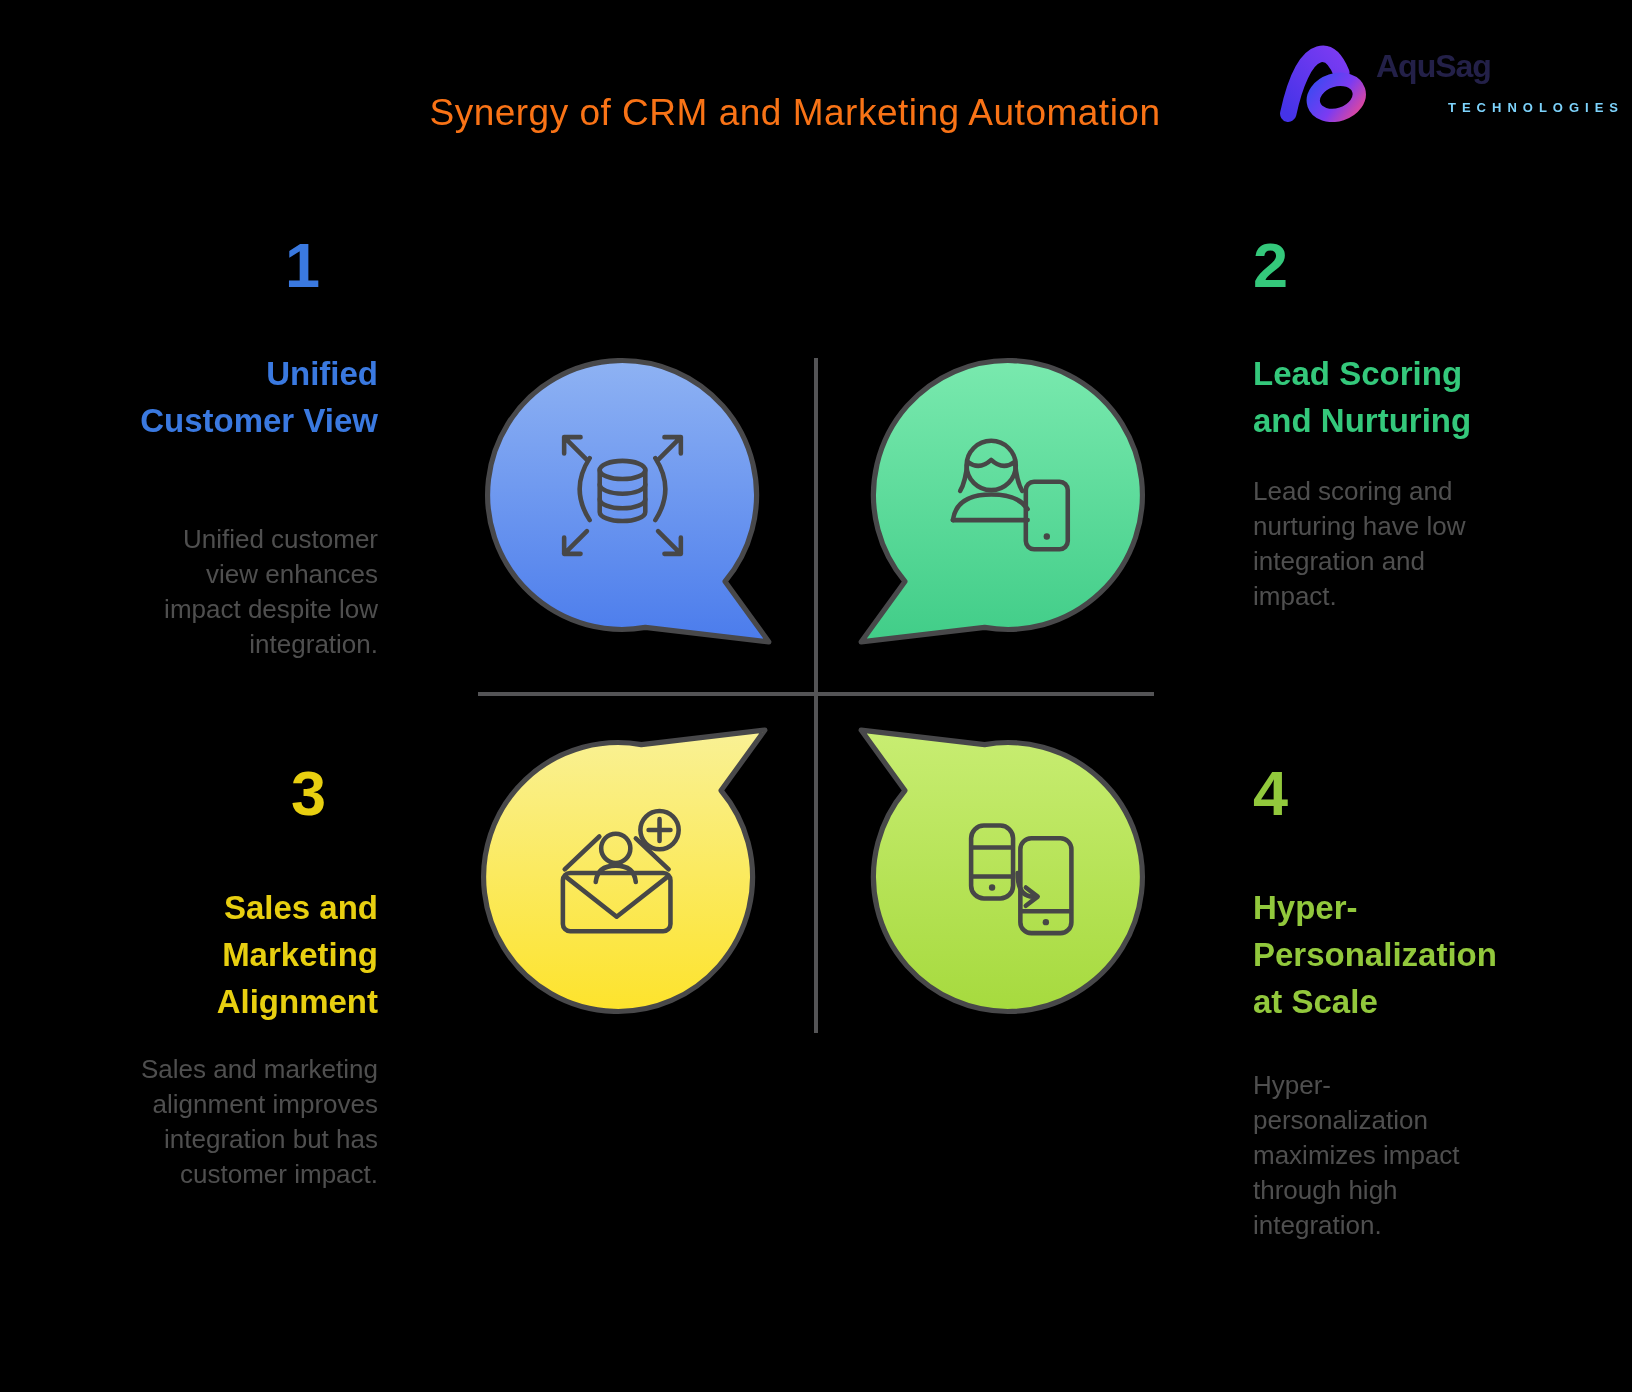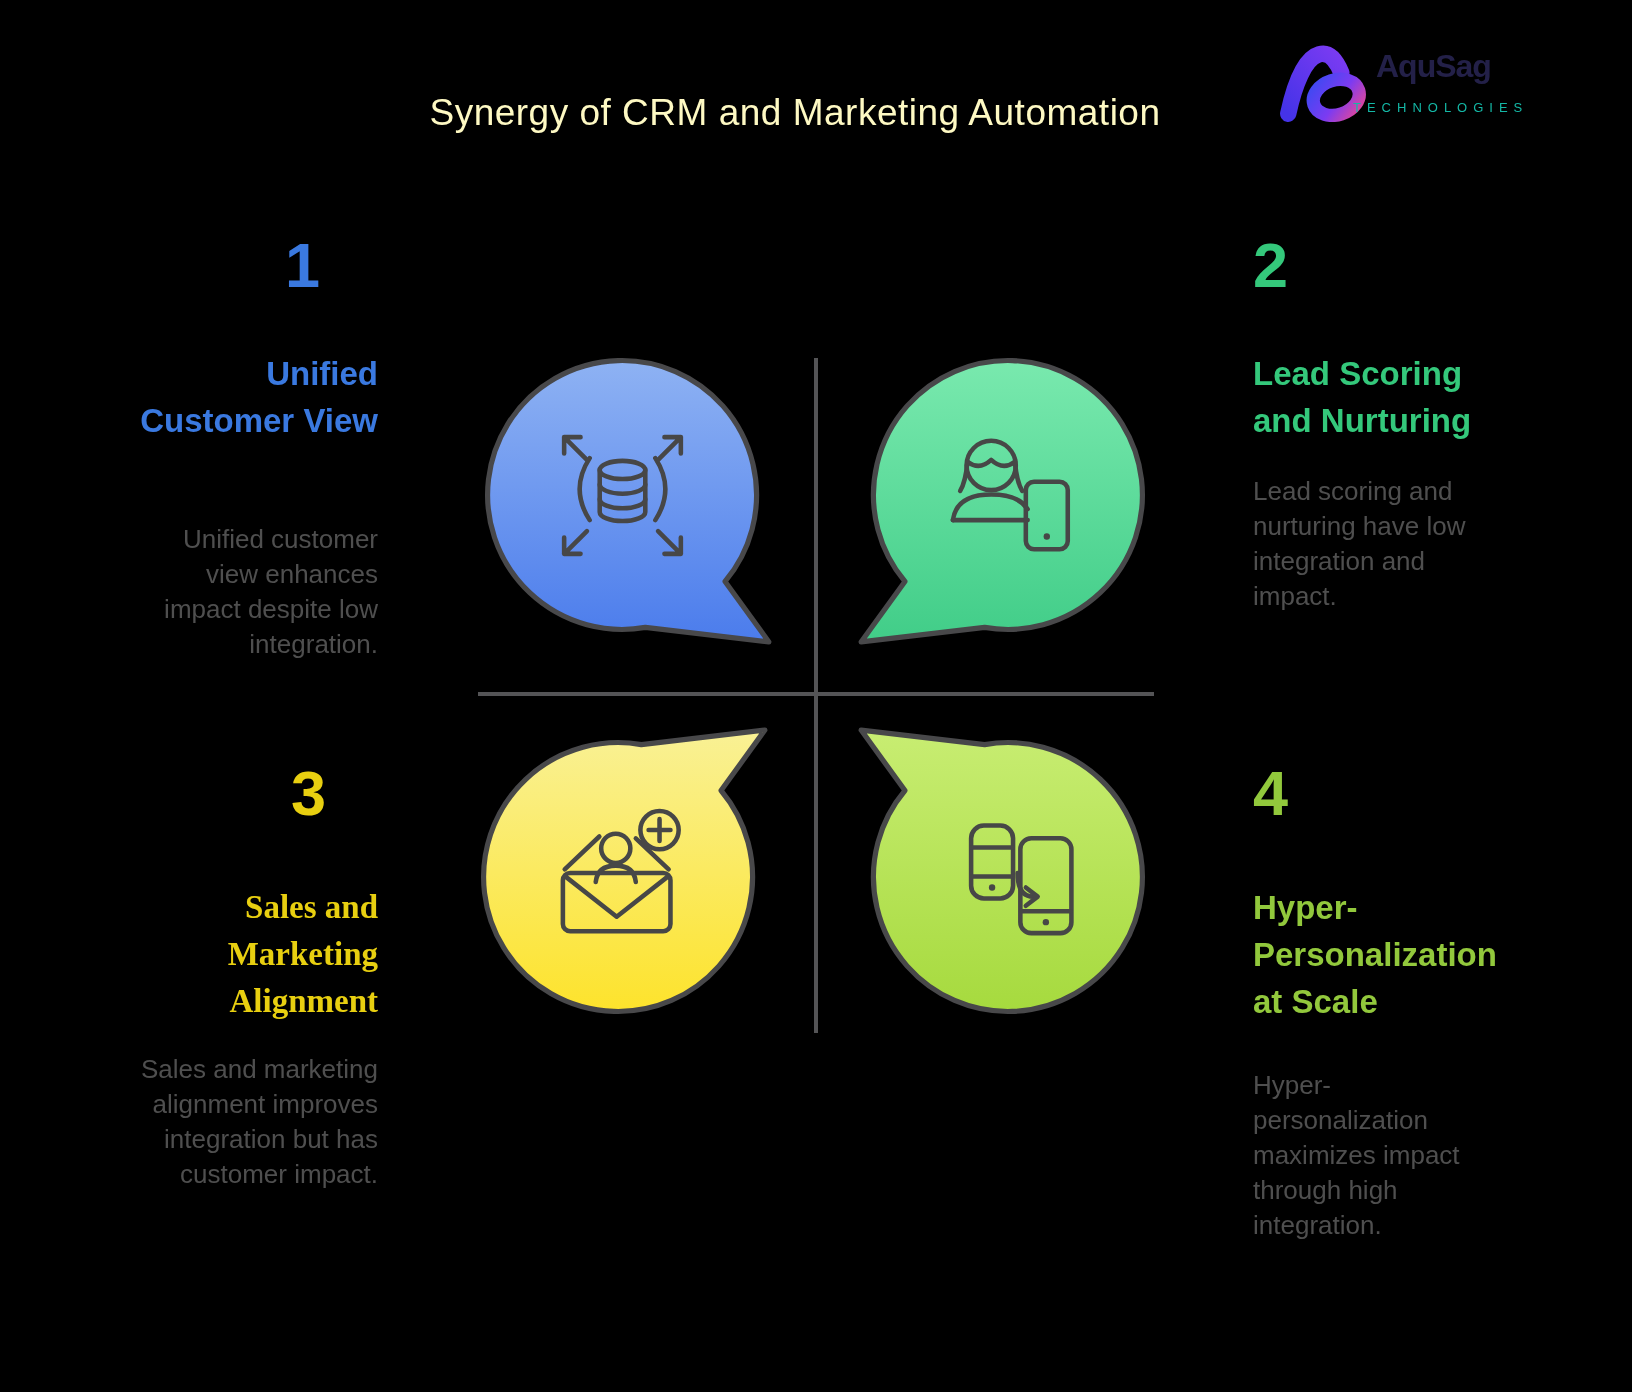--- a/index.html
+++ b/index.html
@@ -9,34 +9,34 @@
     font-family: "Liberation Sans", sans-serif;
     position: relative;
     overflow: hidden;
   }
   .abs { position: absolute; }
 
   
   .title {
     left: 425px; top: 92px; width: 740px;
     text-align: center;
-    font-size: 37px; font-weight: 500; color: #fef9c3;
+    font-size: 37px; font-weight: 500; color: #f97316;
     letter-spacing: 0.5px;
   }
 
   
   .logo-icon { left: 1278px; top: 40px; }
   .logo-name {
     left: 1376px; top: 48px;
     font-size: 32px; font-weight: 700; color: #232048;
     letter-spacing: -1px;
   }
   .logo-subtitle {
-    left: 1353px; top: 100px;
-    font-size: 13px; font-weight: 400; color: #14b8a6;
+    left: 1448px; top: 100px;
+    font-size: 13px; font-weight: 700; color: #7dd3fc;
     letter-spacing: 6px;
   }
 
   
   .axes { left: 0; top: 0; }
 
   
   .bubble { width: 300px; height: 300px; }
   .bubble-blue  { left: 472px; top: 345px; }
   .bubble-green { left: 858px; top: 345px; }
@@ -70,21 +70,21 @@
 
   .num-q1 { top: 234px; padding-right: 58px; box-sizing: border-box; }
   .head-q1 { top: 350px; }
   .desc-q1 { top: 474px; margin-top: 48px; }
 
   .num-q2 { top: 234px; }
   .head-q2 { top: 350px; }
   .desc-q2 { top: 474px; }
 
   .num-q3 { top: 762px; padding-right: 52px; box-sizing: border-box; }
-  .head-q3 { top: 884px; font-family: Liberation Serif, serif; }
+  .head-q3 { top: 884px; }
   .desc-q3 { top: 1052px; }
 
   .num-q4 { top: 762px; }
   .head-q4 { top: 884px; }
   .desc-q4 { top: 1068px; }
 
   .icon-stroke { fill: none; stroke: #474747; stroke-width: 5;
                  stroke-linecap: round; stroke-linejoin: round; }
   .icon-dot { fill: #474747; stroke: none; }
 </style>

